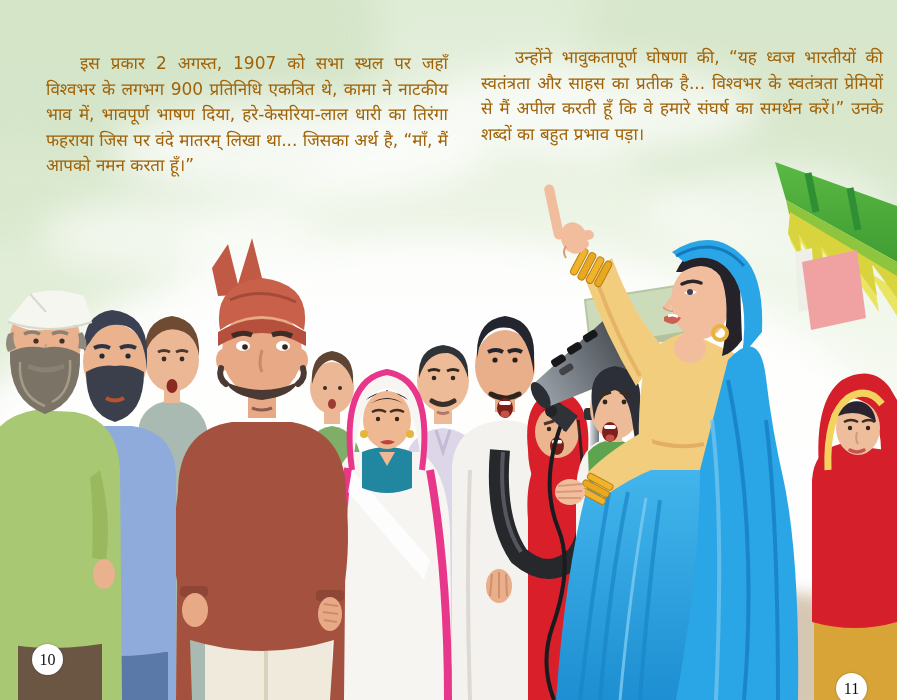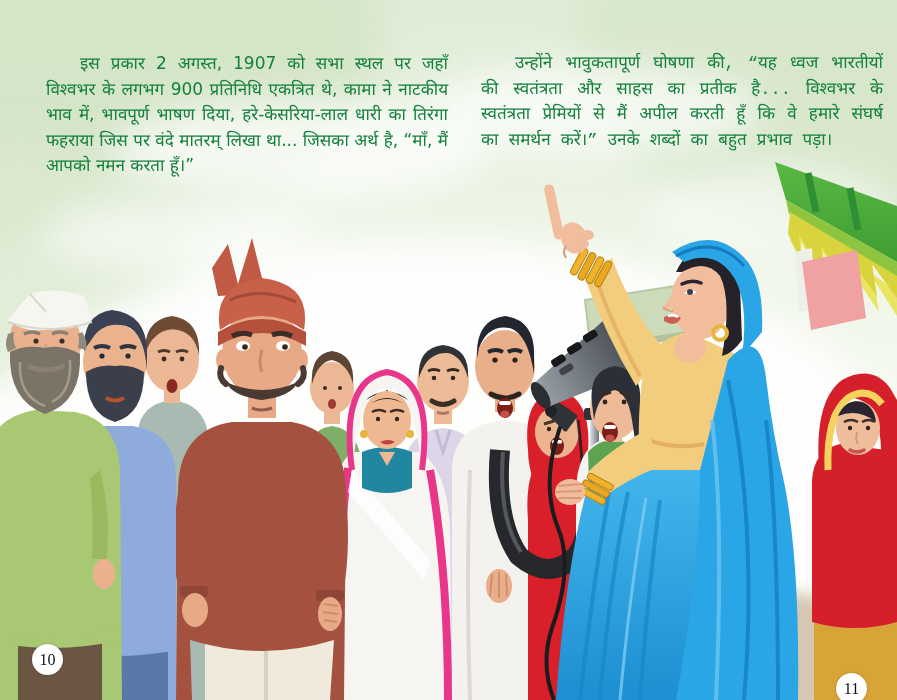--- a/index.html
+++ b/index.html
@@ -1,22 +1,22 @@
 <!DOCTYPE html>
 <html><head>
 <meta charset="utf-8">
 <style>
   html,body{margin:0;padding:0;background:#888;}
   .spread{position:relative;width:897px;height:700px;overflow:hidden;background:#eef4e6;
           font-family:"DejaVu Sans",sans-serif;}
   .spread svg{position:absolute;left:0;top:0;}
-  .para{position:absolute;font-size:17px;line-height:25.5px;color:#15803d;
+  .para{position:absolute;font-size:17px;line-height:25.5px;color:#a16207;
         text-align:justify;text-indent:34px;z-index:5;}
   .para-left{left:46px;top:34px;width:402px;}
-  .para-right{left:481px;top:34px;width:402px;font-family:Liberation Mono, monospace;}
+  .para-right{left:481px;top:28px;width:402px;}
   .pagenum{position:absolute;width:31px;height:31px;border-radius:50%;background:#fff;
            color:#111;display:flex;align-items:center;justify-content:center;
            font-family:"Liberation Serif",serif;font-size:16px;z-index:6;
            box-shadow:0 0 2px rgba(0,0,0,.35);}
   .pn-left{left:32px;top:644px;}
   .pn-right{left:836px;top:640px;margin-top:33px;}
 </style>
 </head>
 <body>
 

